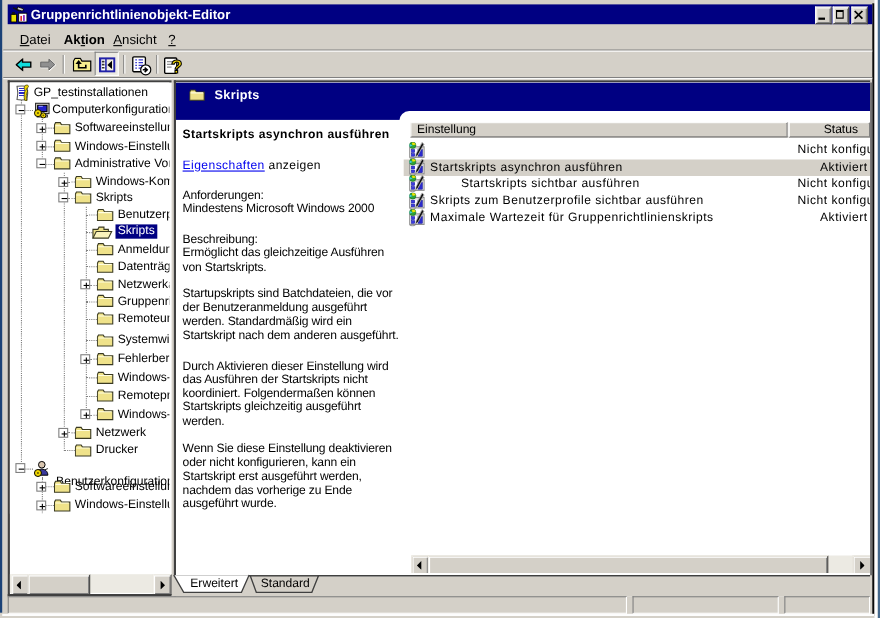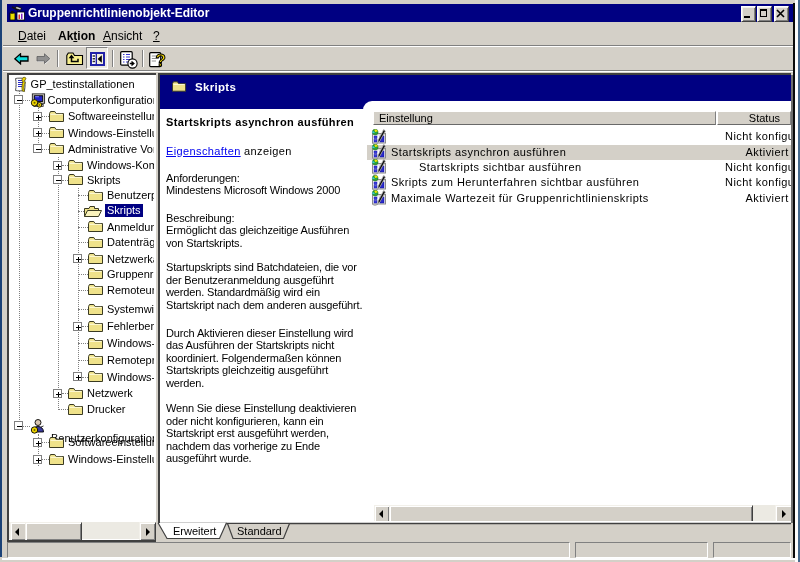--- a/index.html
+++ b/index.html
@@ -373,21 +373,21 @@
   <div class="lrow" style="left:231px;top:69.5px;">Startskripts asynchron ausführen</div>
   <div class="lrow" style="left:585.5px;top:69.5px;">Aktiviert</div>
   <svg class="abs" style="left:211px;top:84.35px;" width="16" height="16">
         <use href="#set"></use>
       </svg>
   <div class="lrow" style="left:231px;top:84.85px;margin-left:28px;">Startskripts sichtbar ausführen</div>
   <div class="lrow" style="left:565px;top:84.85px;">Nicht konfigur</div>
   <svg class="abs" style="left:211px;top:99.69999999999999px;" width="16" height="16">
         <use href="#set"></use>
       </svg>
-  <div class="lrow" style="left:231px;top:100.19999999999999px;">Skripts zum Herunterfahren sichtbar ausführen</div>
+  <div class="lrow" style="left:231px;top:100.19999999999999px;">Skripts zum Benutzerprofile sichtbar ausführen</div>
   <div class="lrow" style="left:565px;top:100.19999999999999px;">Nicht konfigur</div>
   <svg class="abs" style="left:211px;top:115.05px;" width="16" height="16">
         <use href="#set"></use>
       </svg>
   <div class="lrow" style="left:231px;top:115.55px;">Maximale Wartezeit für Gruppenrichtlinienskripts</div>
   <div class="lrow" style="left:585.5px;top:115.55px;">Aktiviert</div>
 
   <div class="abs" style="left:6px;top:41px;width:220px;font-weight:bold;letter-spacing:0.38px;">Startskripts asynchron ausführen</div>
   <div class="abs" style="left:6px;top:70px;letter-spacing:0.38px;"><span style="color:#0000EE;text-decoration:underline;">Eigenschaften</span> anzeigen</div>
   <div class="abs" style="left:6px;top:96.5px;line-height:12.5px;letter-spacing:-0.15px;">Anforderungen:<br>Mindestens Microsoft Windows 2000</div>

